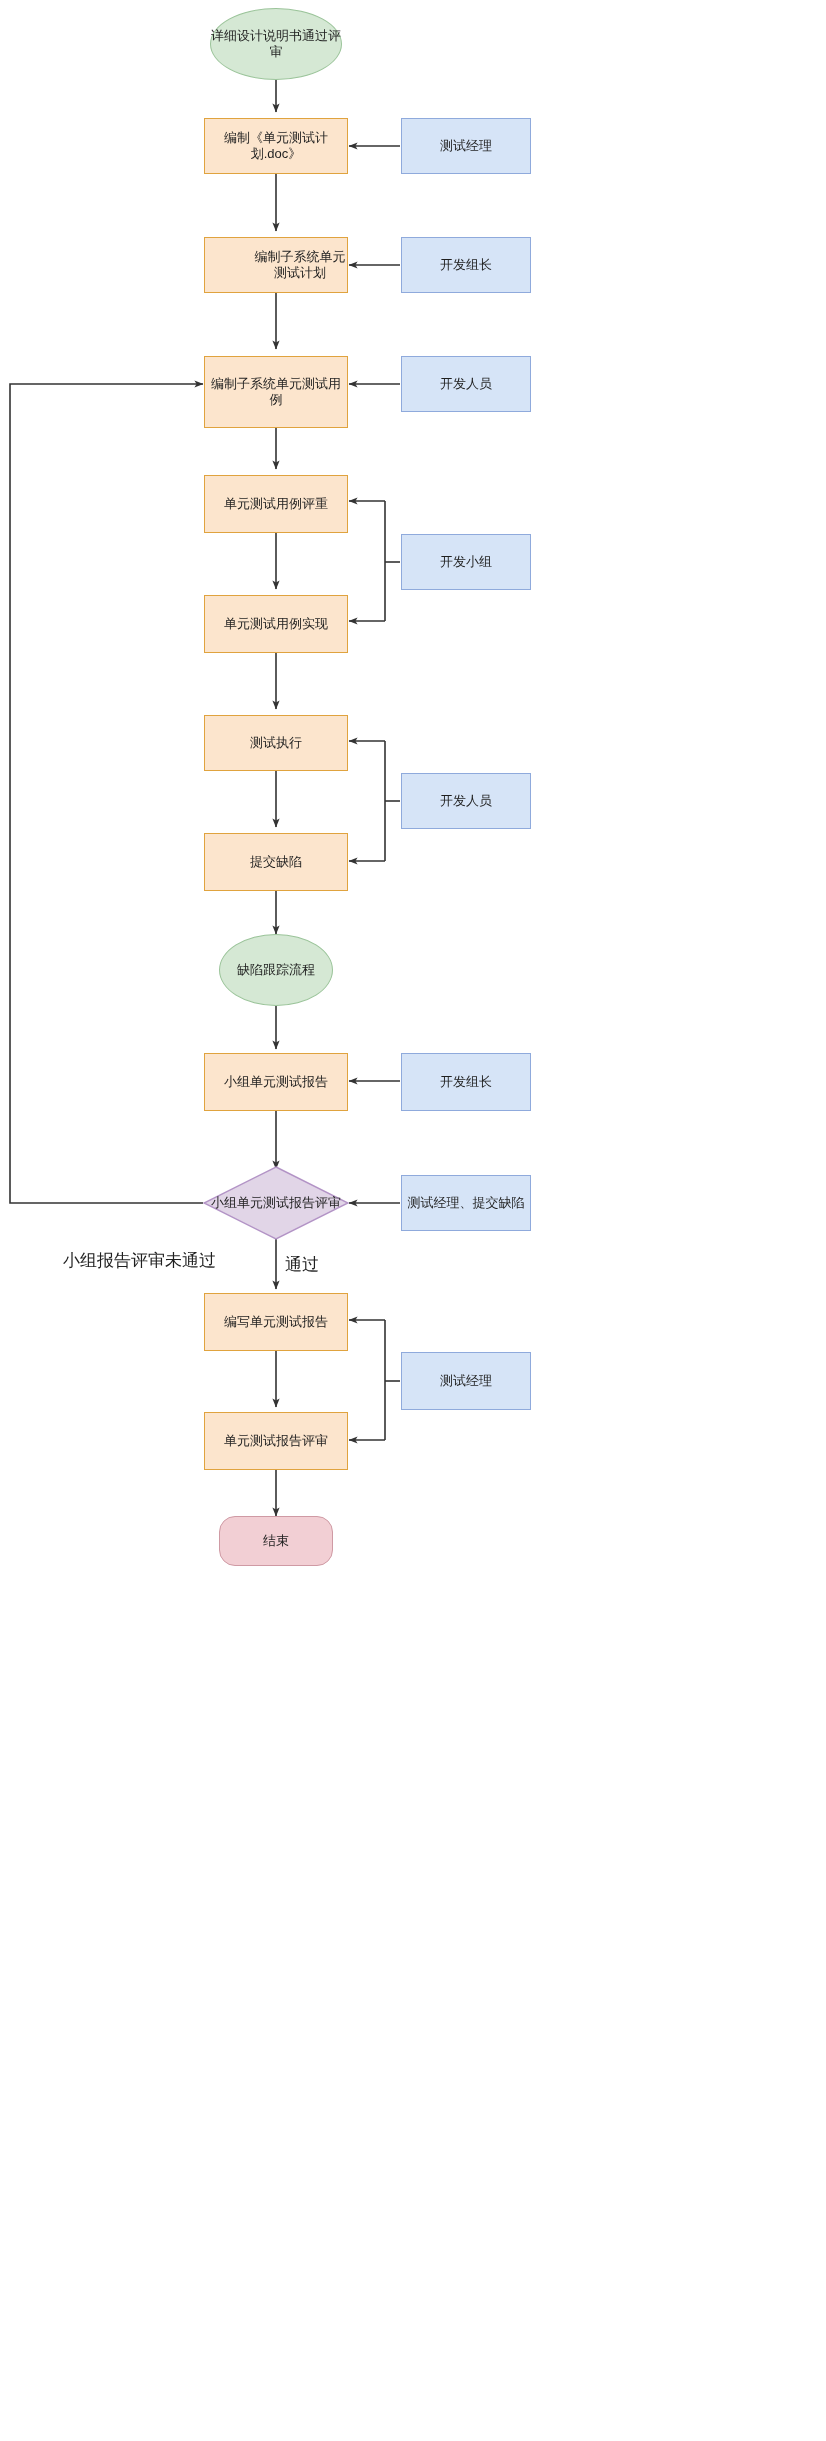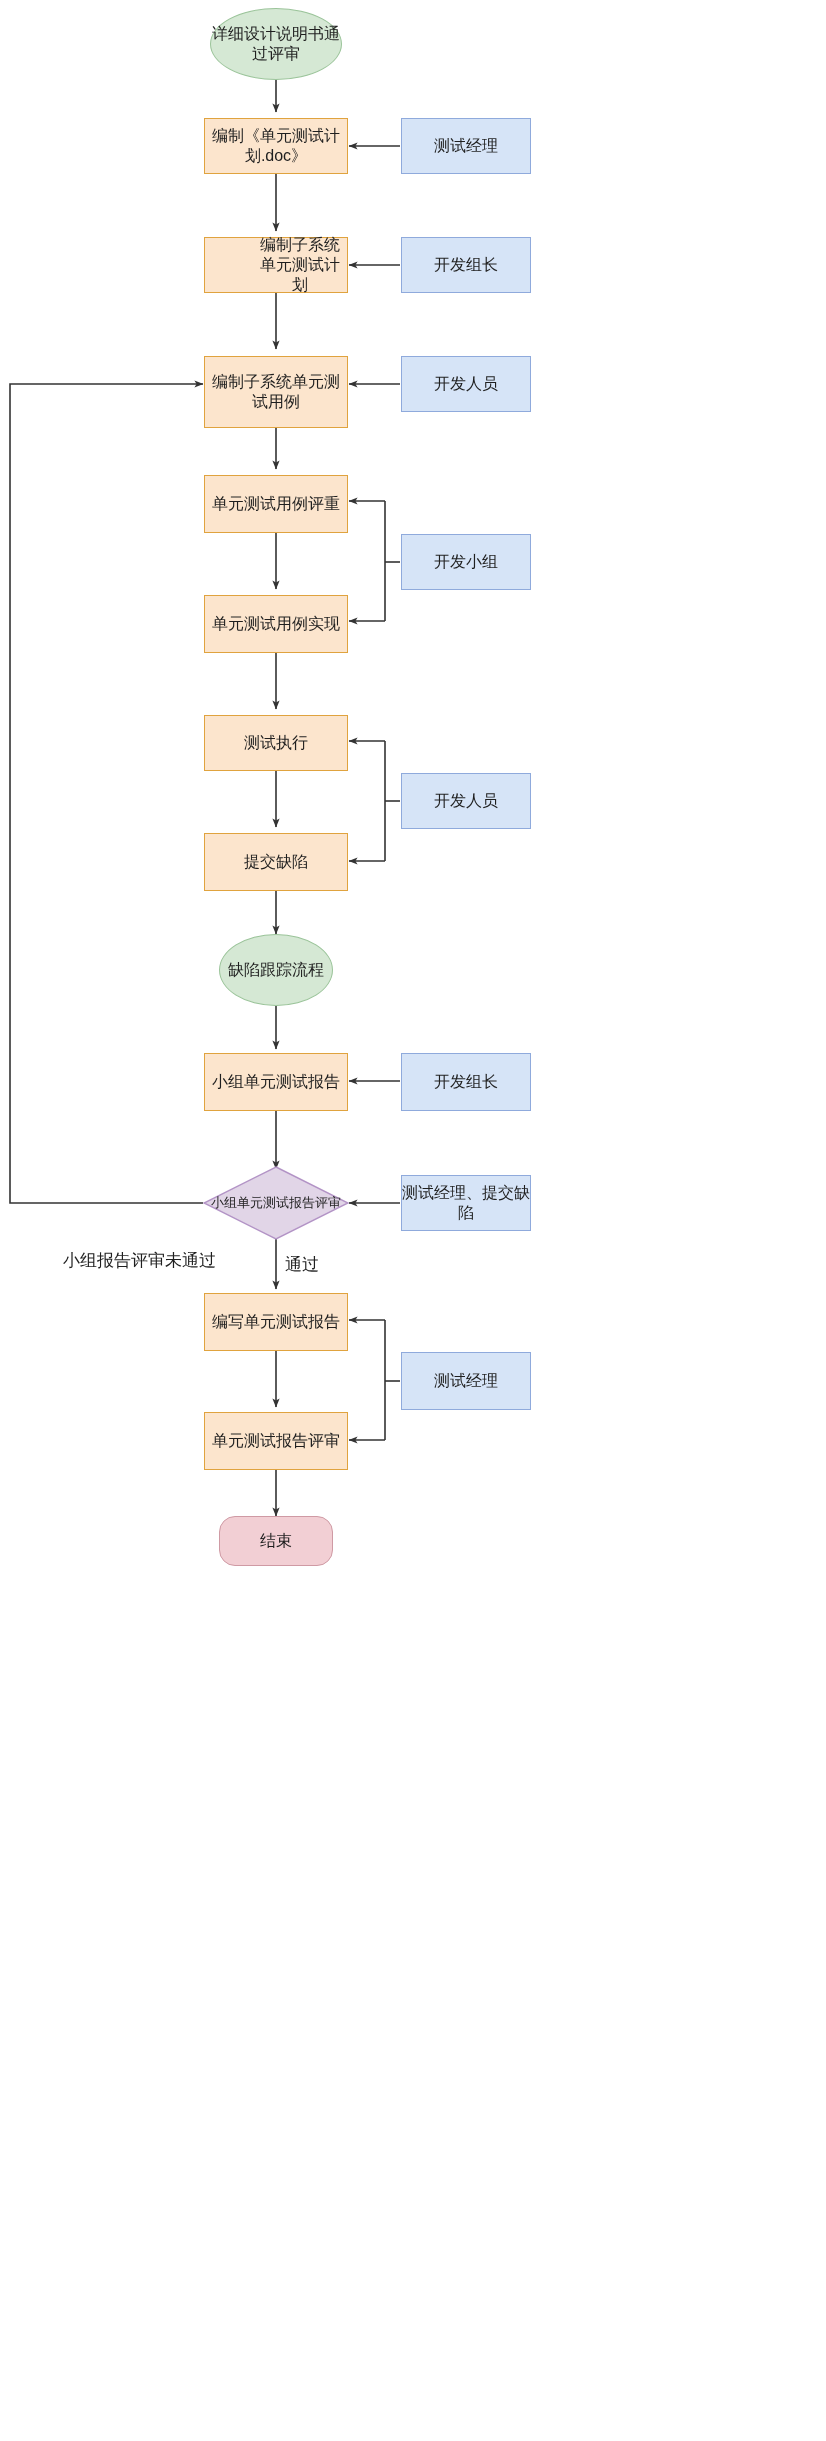--- a/index.html
+++ b/index.html
@@ -21,21 +21,21 @@
     pointer-events:none;
   }
   .node{
     position:absolute;
     box-sizing:border-box;
     display:flex;
     align-items:center;
     justify-content:center;
     text-align:center;
     color:#1f1f1f;
-    font-size:16px;
+    font-size:13px;
     line-height:1.25;
     z-index:2;
   }
   .process{
     background:#fce5cd;
     border:1px solid #e0a33e;
   }
   .role{
     background:#d6e4f7;
     border:1px solid #8faadc;

